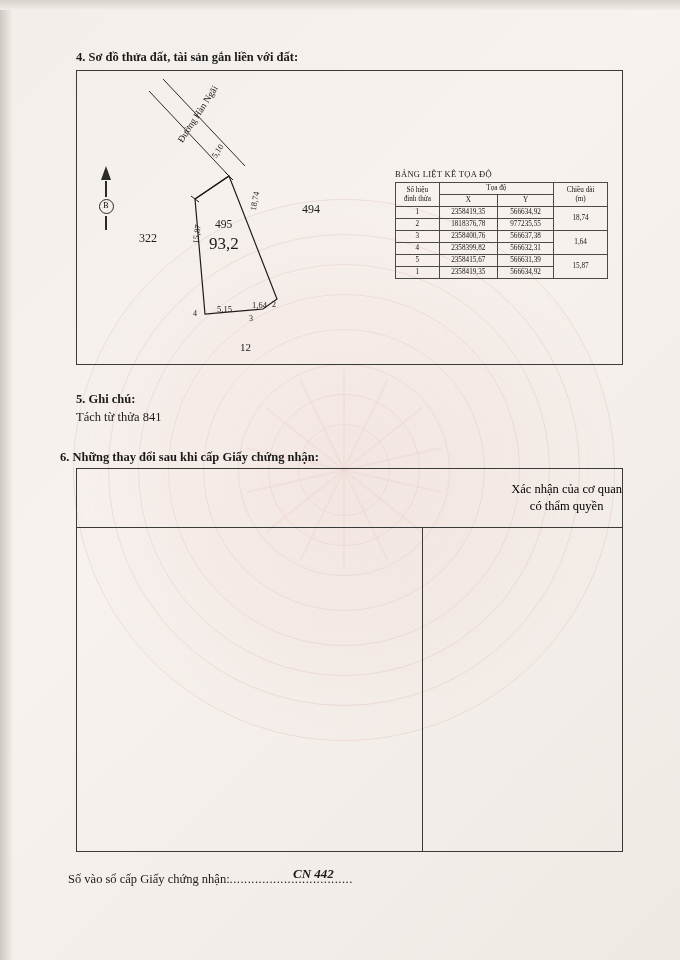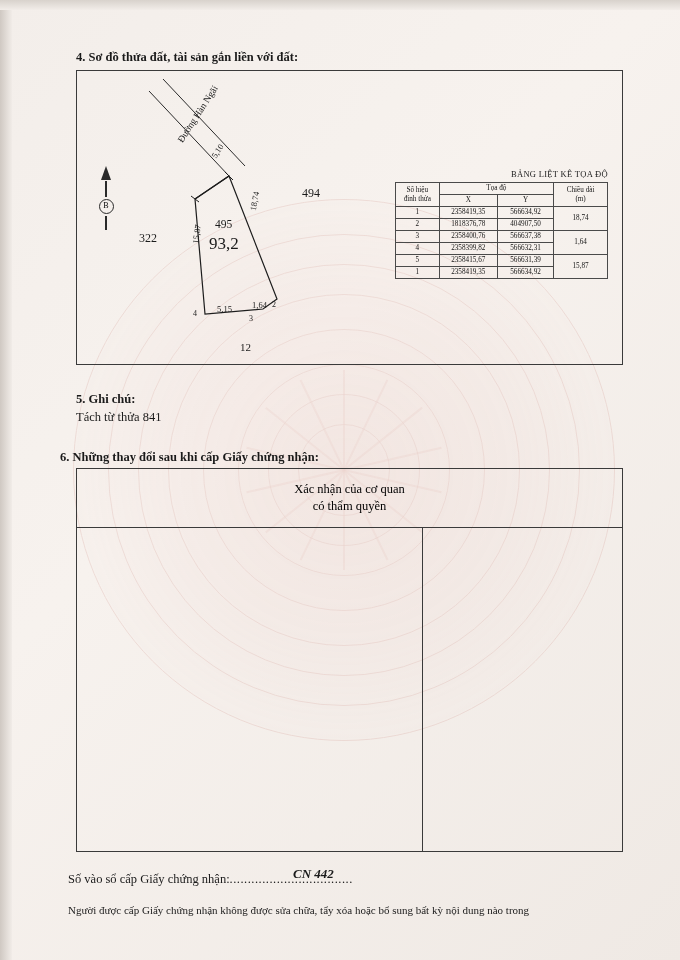--- a/index.html
+++ b/index.html
@@ -100,38 +100,38 @@
   .compass .circ {
     width:13px;height:13px;border:1px solid #2a2a2a;border-radius:50%;
     font-size:8px;line-height:12px;margin:0 auto;font-family:"Liberation Serif",serif;
   }
   .compass .tail { width:2px;height:14px;background:#2a2a2a;margin:2px auto 0;}
 
   .parcel-svg { position:absolute; left:0; top:0; }
 
   .lbl { position:absolute; font-family:"Liberation Serif",serif; color:#1b1b1b; }
   .lbl-322 { left:62px; top:160px; font-size:12px; }
-  .lbl-494 { left:225px; top:115px; font-size:12px;font-family:Liberation Serif, serif; }
+  .lbl-494 { left:225px; top:131px; font-size:12px;font-family:Liberation Serif, serif; }
   .lbl-495 { left:138px; top:147px; font-size:11.5px; }
   .lbl-932 { left:132px; top:163px; font-size:17px; }
   .lbl-12  { left:163px; top:270px; font-size:11px; }
   .lbl-road { left:88px; top:38px; font-size:9.5px; transform: rotate(-57deg); white-space:nowrap;}
   .lbl-510 { left:133px; top:75px; font-size:8.5px; transform: rotate(-57deg);}
   .lbl-1874 { left:168px; top:125px; font-size:8.5px; transform: rotate(-80deg);}
   .lbl-1587 { left:110px; top:158px; font-size:8.5px; transform: rotate(-82deg);}
   .lbl-515b { left:140px; top:233px; font-size:8.5px; }
   .lbl-164 { left:175px; top:229px; font-size:8.5px; }
   .lbl-n4 { left:116px; top:238px; font-size:8px; }
   .lbl-n3 { left:172px; top:243px; font-size:8px; }
   .lbl-n2 { left:195px; top:229px; font-size:8px; }
 
   
   .coord-wrap { position:absolute; left:318px; top:98px; width:213px; }
   .coord-title {
-    text-align:right; font-size:8.5px; letter-spacing:.3px; color:#1b1b1b; margin-bottom:3px;
+    text-align:left; font-size:8.5px; letter-spacing:.3px; color:#1b1b1b; margin-bottom:3px;
   }
   table.coord {
     border-collapse: collapse;
     width: 213px;
     font-size: 7.2px;
     color:#151515;
   }
   table.coord th, table.coord td {
     border: 1px solid #4a4a4a;
     text-align:center;
@@ -151,21 +151,21 @@
   
   #sec6-title { position:absolute; left:52px; top:450px; }
   .changes-box {
     position:absolute; left:68px; top:468px; width:545px; height:382px;
     border:1px solid #3a3a3a;
   }
   .changes-head {
     display:flex; height:58px; border-bottom:1px solid #3a3a3a;
   }
   .ch-col-l { width:345px; border-right:1px solid #3a3a3a; display:flex; align-items:center; justify-content:center; text-align:center; font-size:12.5px;}
-  .ch-col-r { flex:1; display:flex; align-items:center; justify-content:center; text-align:center; font-size:12.5px; line-height:1.35;}
+  .ch-col-r { flex:1; display:flex; align-items:center; justify-content:flex-end; text-align:center; font-size:12.5px; line-height:1.35;}
   .changes-body { display:flex; height:323px; }
   .cb-l { width:345px; border-right:1px solid #3a3a3a; }
   .cb-r { flex:1; }
 
   
   .so-vao {
     position:absolute; left:60px; top:872px; font-size:12.5px; color:#1a1a1a;
     white-space: nowrap;
   }
   .dots { letter-spacing:.5px; }
@@ -276,21 +276,21 @@
             <tbody>
               <tr>
                 <td>1</td>
                 <td>2358419,35</td>
                 <td>566634,92</td>
                 <td rowspan="2">18,74</td>
               </tr>
               <tr>
                 <td>2</td>
                 <td>1818376,78</td>
-                <td>404907,50</td>
+                <td>977235,55</td>
               </tr>
               <tr>
                 <td>3</td>
                 <td>2358400,76</td>
                 <td>566637,38</td>
                 <td rowspan="2">1,64</td>
               </tr>
               <tr>
                 <td>4</td>
                 <td>2358399,82</td>
@@ -335,17 +335,16 @@
         <div class="cb-r"></div>
       </div>
     </div>
 
     <div class="so-vao">
       <span>Số vào sổ cấp Giấy chứng nhận:</span><span class="dots">..................................</span>
     </div>
     <div class="cn-number">CN 442</div>
 
     <div class="note">
-      <div>Người được cấp Giấy chứng nhận không được sửa chữa, tẩy xóa hoặc bổ sung bất kỳ nội dung nào trong</div>
     </div>
 
   </div>
 </div>
 
 </body></html>

